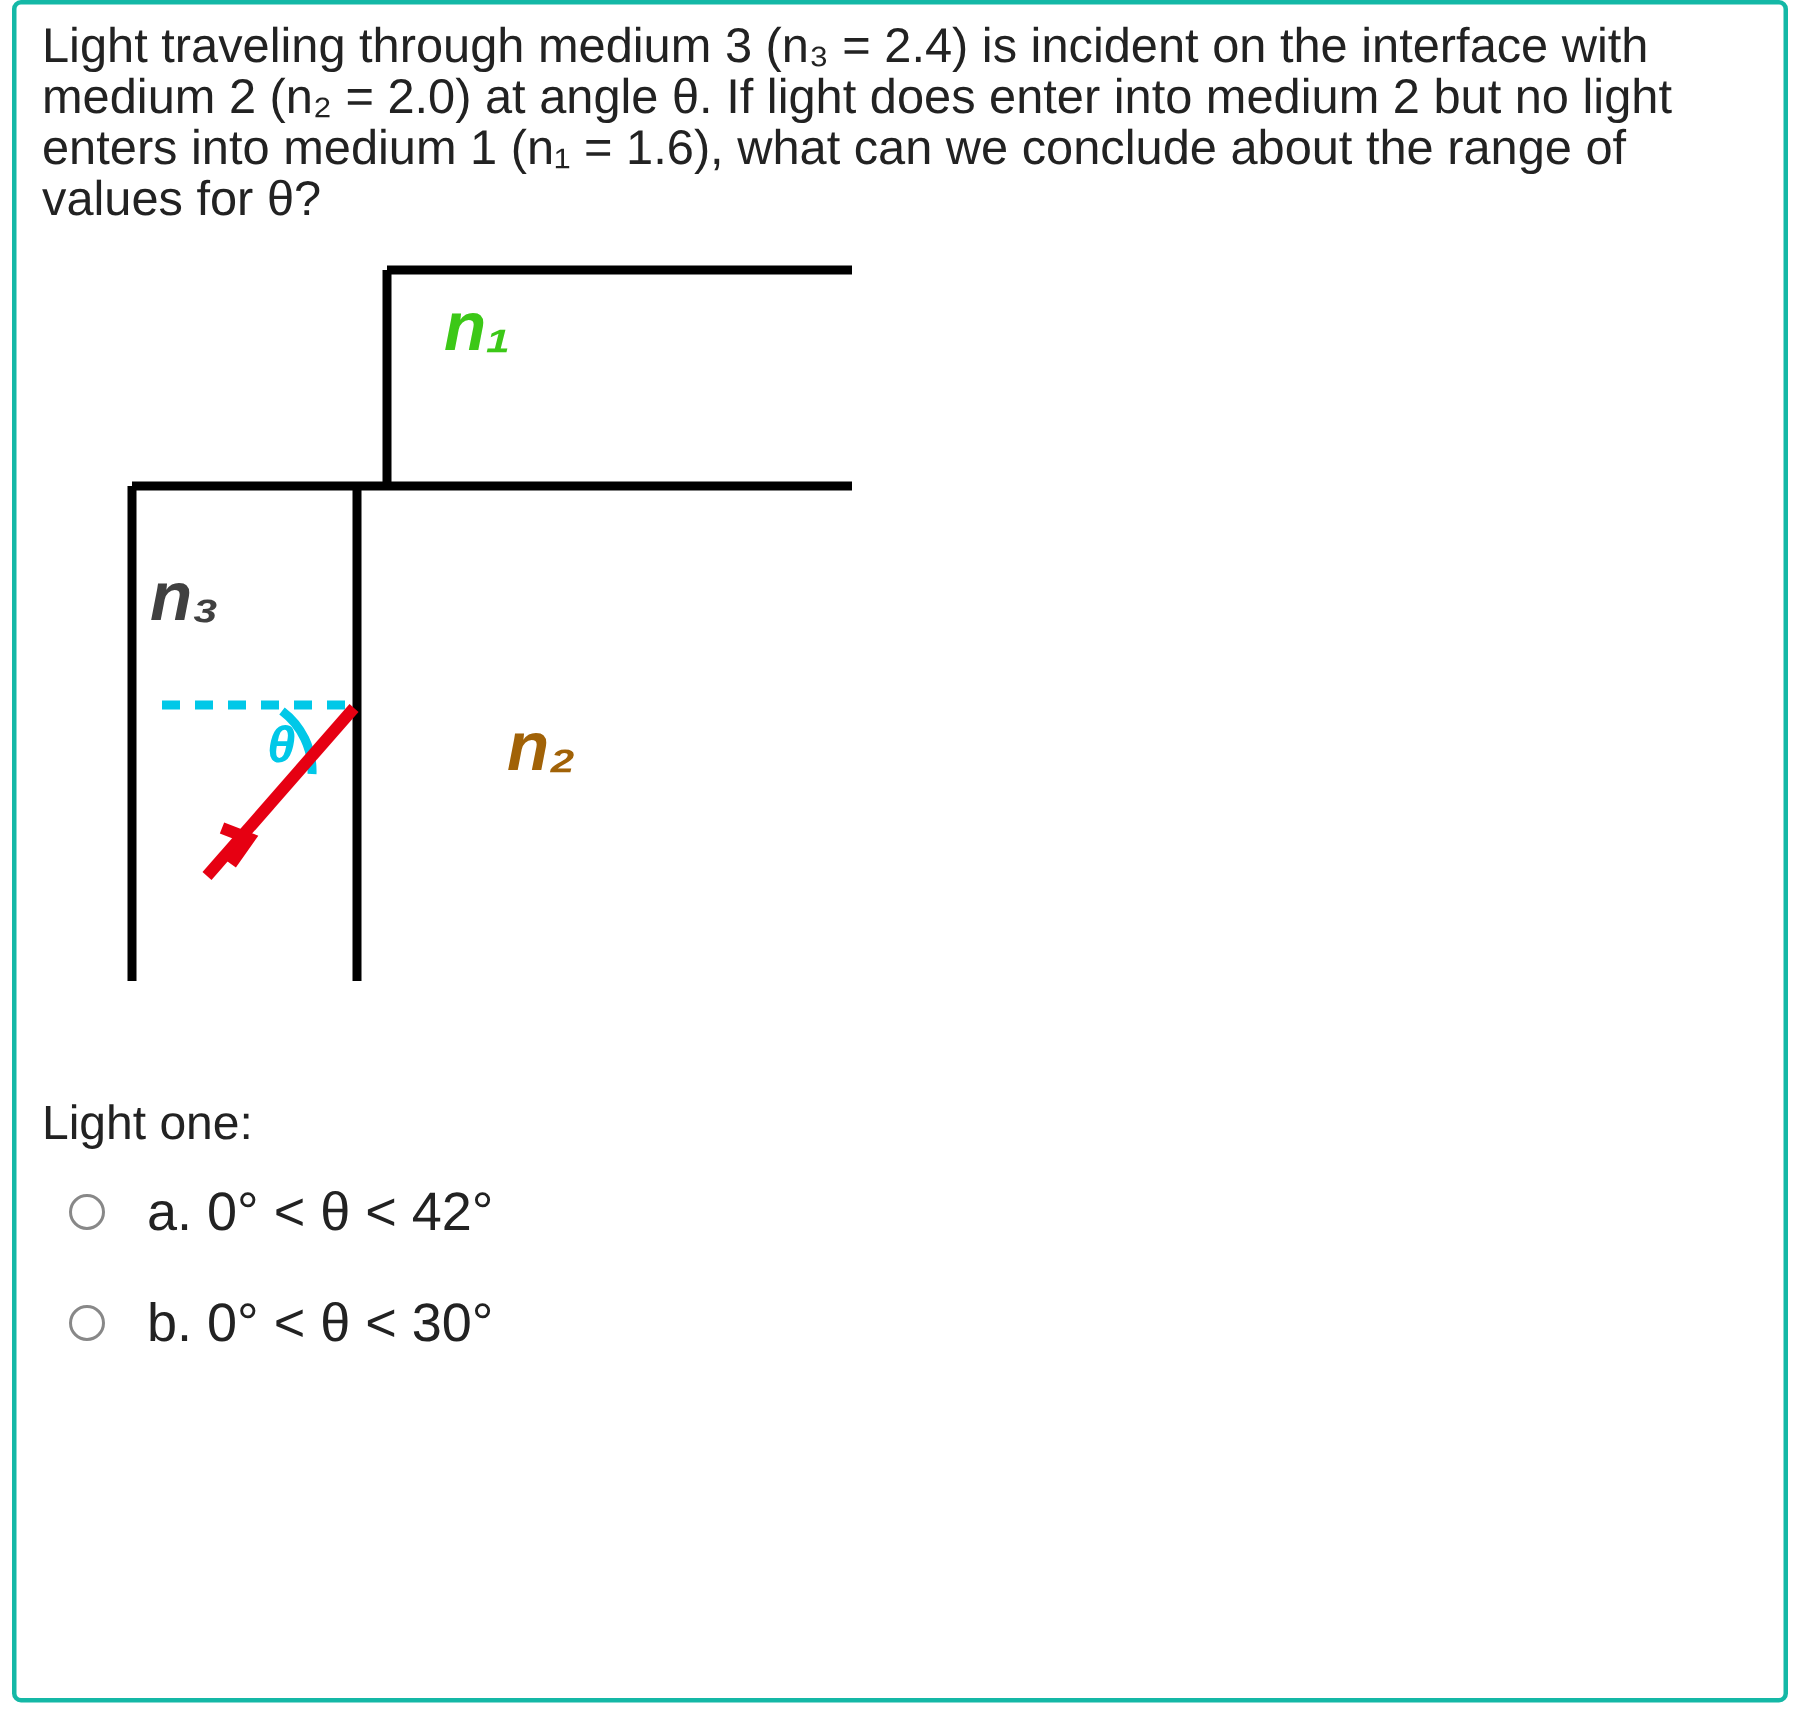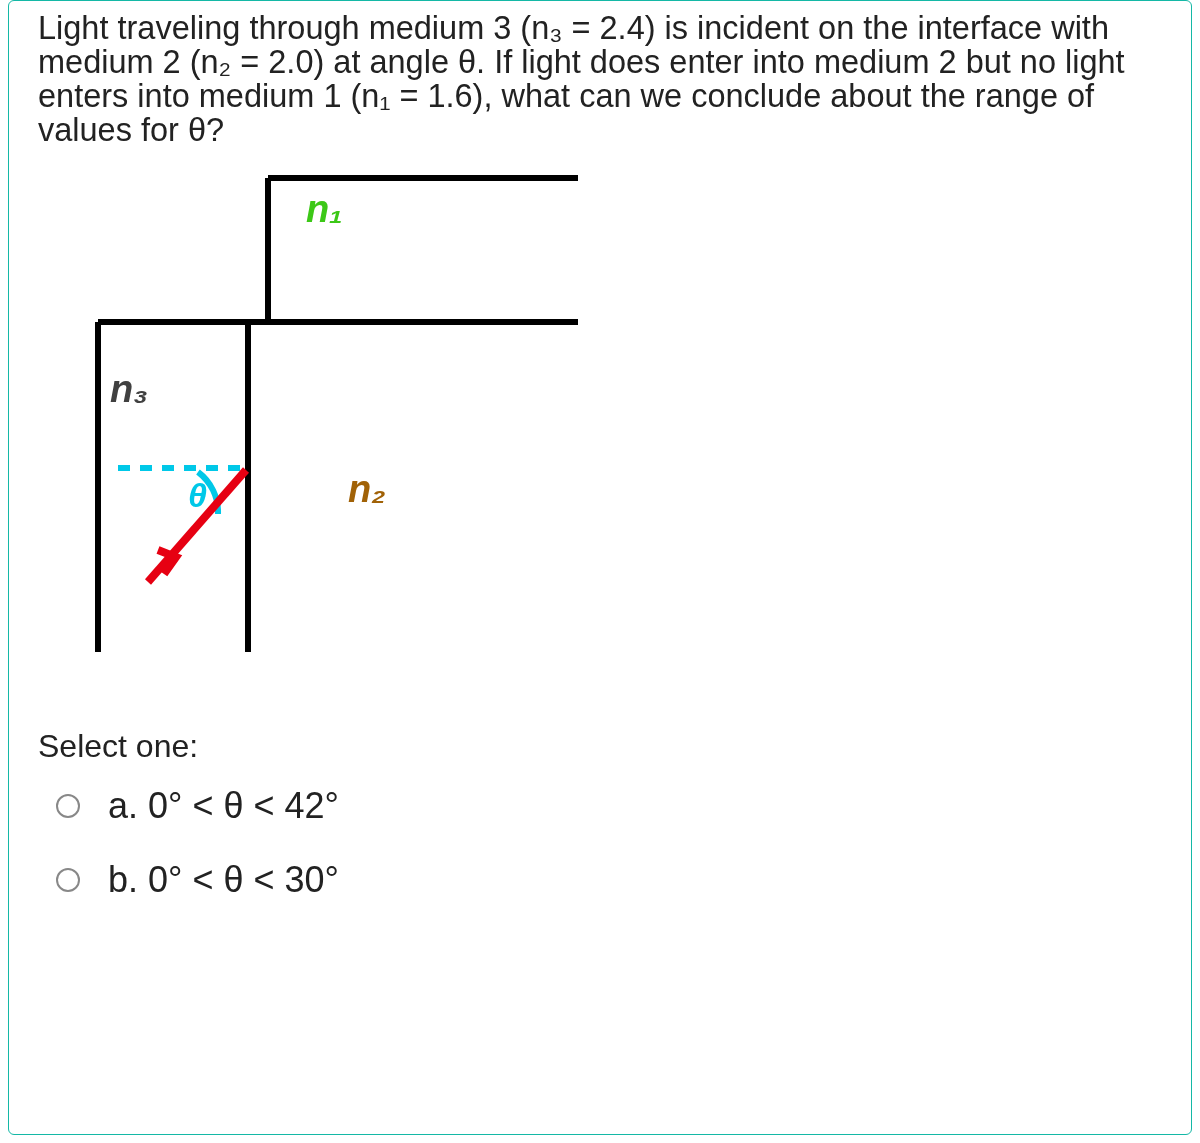--- a/index.html
+++ b/index.html
@@ -4,23 +4,23 @@
   <style>
     * { box-sizing: border-box; margin: 0; padding: 0; }
     body { 
       font-family: Arial, Helvetica, sans-serif; 
       background: #fff;
       width: 1200px;
       height: 1143px;
       position: relative;
     }
     .container {
-      border: 1px solid #14b8a6;
+      border: 3px solid #14b8a6;
       border-radius: 6px;
-      padding: 10px 28px 28px 29px;
+      padding: 10px 28px 28px 17px;
       position: absolute;
       top: 0;
       left: 8px;
       right: 8px;
       bottom: 8px;
     }
     .question-text {
       font-size: 32.5px;
       line-height: 1.05;
       color: #222;
@@ -35,21 +35,21 @@
     }
     .diagram-area svg {
       position: absolute;
       top: 0;
       left: 0;
     }
     .marker-label {
       position: absolute;
       font-family: 'Comic Sans MS', cursive, sans-serif;
       font-weight: bold;
-      font-size: 38px;
+      font-size: 46px;
       font-style: italic;
     }
     .n1 { left: 268px; top: 16px; color: #3cc817; }
     .n2 { left: 310px; top: 296px; color: #a16207; }
     .n3 { left: 72px; top: 158px; color: #404040; margin-top: 38px; }
     .theta { 
       left: 150px; top: 304px; 
       color: #00c8e8; 
       font-size: 34px; 
     }
@@ -106,21 +106,21 @@
       <line x1="110" y1="410" x2="208" y2="298" stroke="#e60012" stroke-width="8"></line>
 
       <polyline points="120,378 138,385 126,402" fill="none" stroke="#e60012" stroke-width="8" stroke-linejoin="miter"></polyline>
     </svg>
     <div class="marker-label n1">n₁</div>
     <div class="marker-label n2">n₂</div>
     <div class="marker-label n3">n₃</div>
     <div class="marker-label theta">θ</div>
   </div>
 
-  <div class="select-one-label">Select one:</div>
+  <div class="select-one-label">Light one:</div>
 
   <div class="options">
     <div class="option-row">
       <span class="radio"></span>
       <span class="opt-text">a. 0° &lt; θ &lt; 42°</span>
     </div>
     <div class="option-row">
       <span class="radio"></span>
       <span class="opt-text">b. 0° &lt; θ &lt; 30°</span>
     </div>

